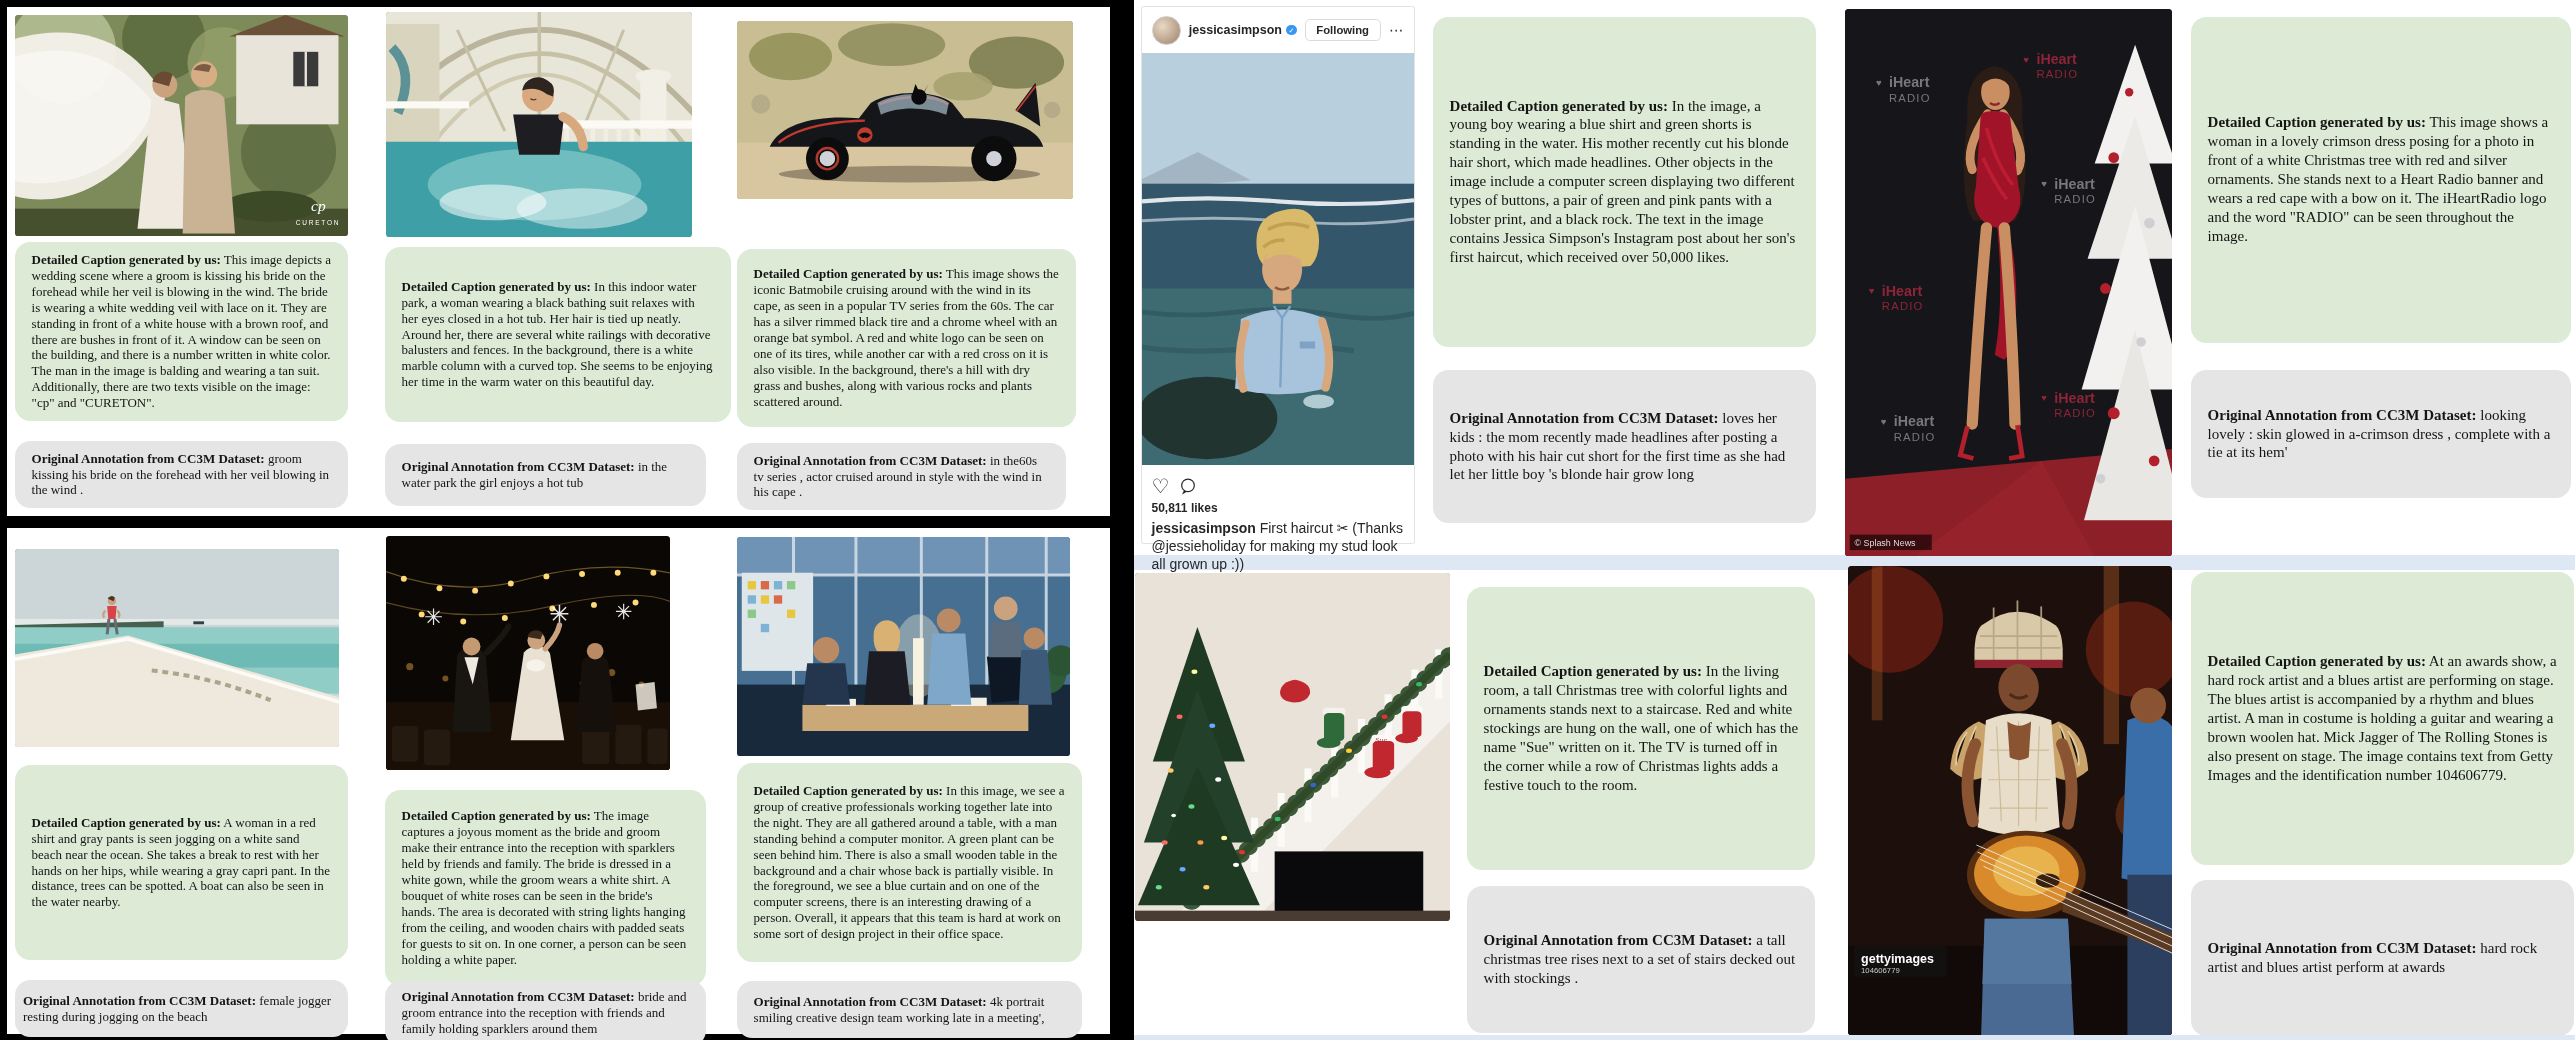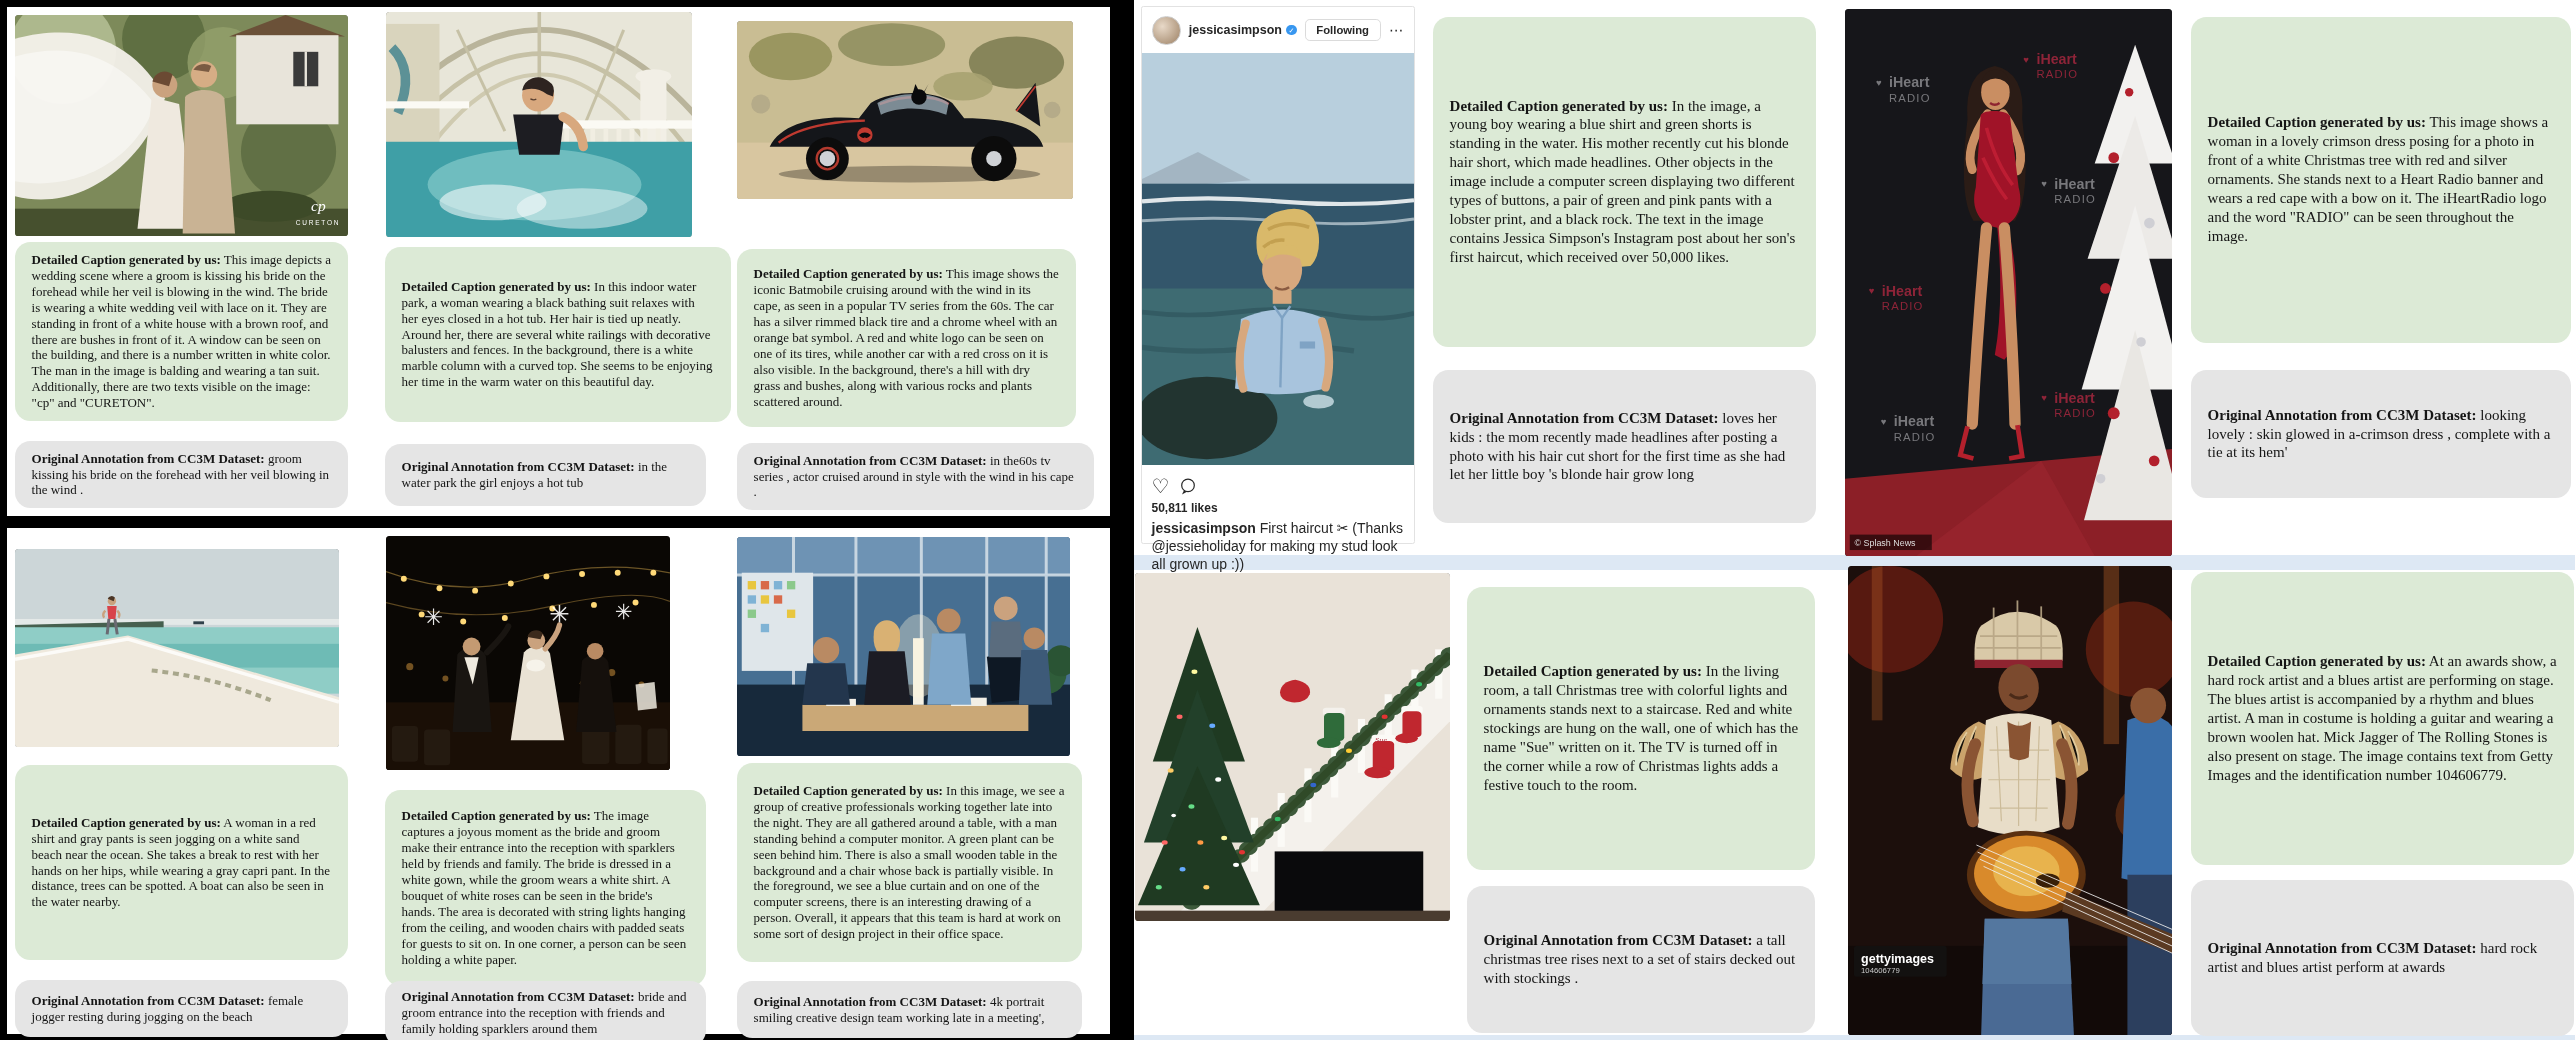--- a/index.html
+++ b/index.html
@@ -147,21 +147,21 @@
     <circle cx="152" cy="232" r="18" fill="none" stroke="#b33a2e" stroke-width="4"></circle>
     <circle cx="432" cy="232" r="38" fill="#0c0c0c"></circle>
       <circle cx="432" cy="232" r="13" fill="#cfd2d6"></circle>
     <circle cx="215" cy="192" r="13" fill="#c03a30"></circle>
     <path d="M205,192 q10,-8 20,0 q-6,8 -10,4 q-4,4 -10,-4" fill="#0a0a0c"></path>
   </svg>
 </div>
 <div class="abs gbox lt" style="left:737px;top:249px;width:339px;min-height:178px;">
   <p class="boxp"><b>Detailed Caption generated by us:</b> <span>This image shows the iconic Batmobile cruising around with the wind in its cape, as seen in a popular TV series from the 60s. The car has a silver rimmed black tire and a chrome wheel with an orange bat symbol. A red and white logo can be seen on one of its tires, while another car with a red cross on it is also visible. In the background, there's a hill with dry grass and bushes, along with various rocks and plants scattered around.</span></p>
 </div>
-<div class="abs ybox lt" style="left:737px;top:443px;width:357px;min-height:67px;align-items:center;">
+<div class="abs ybox lt" style="left:737px;top:443px;width:329px;min-height:67px;align-items:center;">
   <p class="boxp"><b>Original Annotation from CC3M Dataset:</b> <span>in the60s tv series , actor cruised around in style with the wind in his cape .</span></p>
 </div>
 
 <div class="abs photo" style="left:15px;top:549px;width:324px;height:198px;">
   <svg viewBox="0 0 545 334" preserveAspectRatio="none">
     <rect width="545" height="334" fill="#ccd6d8"></rect>
     <rect x="0" y="118" width="545" height="10" fill="#e4e9e8"></rect>
     <path d="M0,128 L250,122 L250,140 L0,142 Z" fill="#46604f"></path>
     <rect x="0" y="132" width="545" height="112" fill="#8fcdc6"></rect>
     <rect x="0" y="160" width="545" height="40" fill="#5fb3ae" opacity=".7"></rect>
@@ -172,21 +172,21 @@
     <circle cx="163" cy="88" r="7" fill="#caa27e"></circle>
     <path d="M156,84 a7,7 0 0 1 12,-2 l-2,6 z" fill="#4a3526"></path>
     <path d="M155,96 h16 l-2,22 h-12 z" fill="#d8434a"></path>
     <path d="M152,104 q-6,6 -2,12 M172,104 q6,6 2,12" stroke="#caa27e" stroke-width="4" fill="none"></path>
     <path d="M158,118 l-3,26 M168,118 l4,26" stroke="#6a6a72" stroke-width="5" fill="none"></path>
   </svg>
 </div>
 <div class="abs gbox lt" style="left:15px;top:765px;width:333px;min-height:195px;">
   <p class="boxp"><b>Detailed Caption generated by us:</b> <span>A woman in a red shirt and gray pants is seen jogging on a white sand beach near the ocean. She takes a break to rest with her hands on her hips, while wearing a gray capri pant. In the distance, trees can be spotted. A boat can also be seen in the water nearby.</span></p>
 </div>
-<div class="abs ybox lt" style="left:15px;top:980px;width:333px;min-height:57px;">
+<div class="abs ybox lt" style="left:15px;top:980px;width:333px;min-height:57px;padding-left:8px;">
   <p class="boxp"><b>Original Annotation from CC3M Dataset:</b> <span>female jogger resting during jogging on the beach</span></p>
 </div>
 
 <div class="abs photo" style="left:386px;top:536px;width:284px;height:234px;">
   <svg viewBox="0 0 478 394" preserveAspectRatio="none">
     <rect width="478" height="394" fill="#0a0704"></rect>
     <rect x="0" y="280" width="478" height="114" fill="#1a0f06"></rect>
     <path d="M0,60 Q120,105 240,72 T478,62" fill="none" stroke="#6b5426" stroke-width="2"></path>
     <path d="M0,112 Q140,150 280,118 T478,110" fill="none" stroke="#5b4620" stroke-width="2"></path>
     <g fill="#ffd978">

